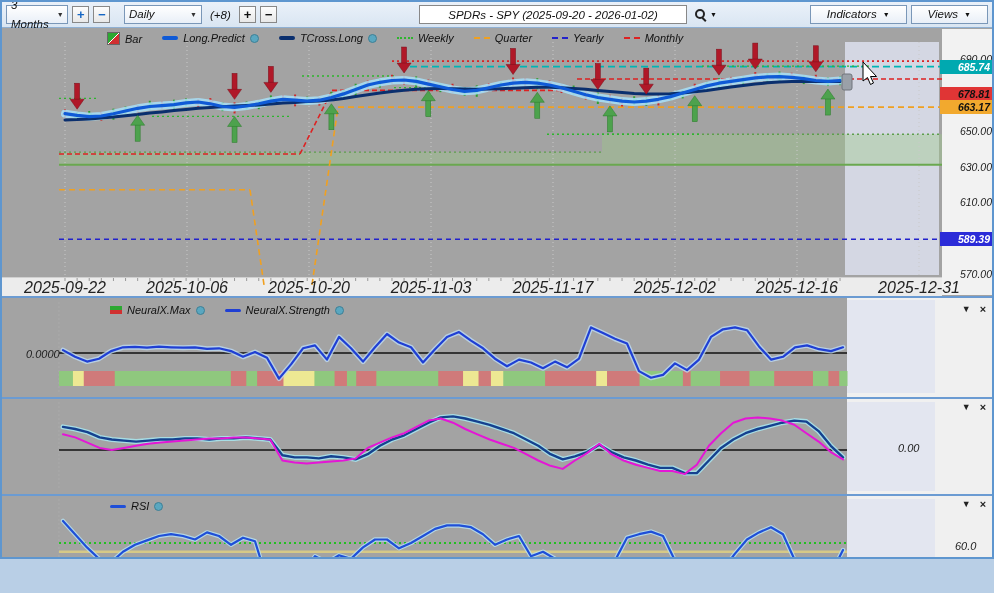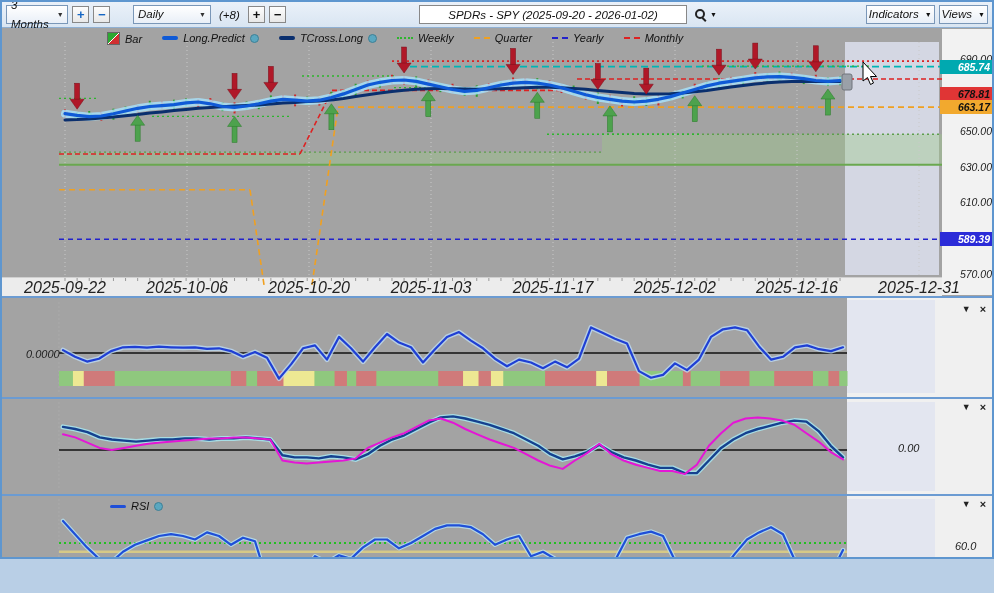--- a/index.html
+++ b/index.html
@@ -12,21 +12,21 @@
     font-size:11.5px;padding:0 4px;display:flex;align-items:center;justify-content:space-between;box-sizing:border-box;}
   .tb-select .caret{font-size:7px;margin-left:8px;color:#333;}
   .tb-btn{width:17px;height:17px;border:1px solid #888;background:linear-gradient(#fdfdfd,#e8e8e8);
     font-size:13px;font-weight:bold;line-height:15px;text-align:center;box-sizing:border-box;}
   .tb-btn.blue{color:#1767c4;}
   .tb-btn.dark{color:#111;}
   .tb-title{height:19px;border:1px solid #888;background:#fff;font-size:11.5px;line-height:19px;
     padding:0 6px;text-align:center;box-sizing:border-box;font-family:"Liberation Sans",sans-serif;}
   .tb-right{margin-left:auto;display:flex;gap:4px;}
   .tb-menu{height:19px;line-height:19px;border:1px solid #7a97b8;background:linear-gradient(#fff,#e9eff7);
-    font-size:11.5px;padding:0 2px;display:flex;align-items:center;box-sizing:border-box;}
+    font-size:11.5px;padding:0 16px;display:flex;align-items:center;box-sizing:border-box;}
   .tb-menu .caret{font-size:7px;margin-left:6px;}
   .mag{position:relative;width:13px;height:13px;display:inline-block;}
   .mag::before{content:"";position:absolute;left:1px;top:1px;width:6px;height:6px;border:2px solid #222;border-radius:50%;}
   .mag::after{content:"";position:absolute;left:9px;top:9px;width:5px;height:2px;background:#222;transform:rotate(45deg);transform-origin:0 0;}
   
   .sep{position:absolute;left:0;width:100%;height:2px;background:#6b9bd2;z-index:4;}
   .bgbox{position:absolute;z-index:0;}
   .legend{position:absolute;display:flex;align-items:flex-start;z-index:3;font-size:11px;margin-left:48px;}
   .legend .item{display:flex;align-items:center;margin-right:20px;white-space:nowrap;}
   .sw{display:inline-block;margin-right:5px;}
@@ -58,21 +58,21 @@
   <div class="bgbox" style="left:845px;top:397px;width:149px;height:95px;background:#f0f0f0;"></div>
   <div class="bgbox" style="left:845px;top:494px;width:149px;height:99px;background:#f0f0f0;"></div>
 
   <div class="toolbar">
     <div class="tb-select" style="width:62px;">
       <span>3 Months</span>
       <span class="caret">▼</span>
     </div>
     <div class="tb-btn blue">+</div>
     <div class="tb-btn blue">−</div>
-    <div class="tb-select" style="width:78px;margin-left:19px;">
+    <div class="tb-select" style="width:78px;margin-left:10px;">
       <span>Daily</span>
       <span class="caret">▼</span>
     </div>
     <span style="font-size:11.5px;margin:0 4px;">(+8)</span>
     <div class="tb-btn dark">+</div>
     <div class="tb-btn dark">−</div>
     <div class="tb-title" style="position:absolute;left:417px;width:268px;">SPDRs - SPY (2025-09-20 - 2026-01-02)</div>
     <div style="position:absolute;left:692px;display:flex;align-items:center;">
       <span class="mag"></span>
       <span style="font-size:7px;margin-left:3px;">▼</span>
@@ -119,20 +119,32 @@
     <span class="item">
       <span class="sw sw-dash" style="border-color:#2222cc;"></span>
       <span>Yearly</span>
       </span>
     <span class="item">
       <span class="sw sw-dash" style="border-color:#dd2222;"></span>
       <span>Monthly</span>
       </span>
   </div>
 
+  <div class="legend" style="left:60px;top:302px;">
+    <span class="item">
+      <span class="sw sw-nx"></span>
+      <span>NeuralX.Max</span>
+      <span class="info-dot"></span>
+      </span>
+    <span class="item">
+      <span class="sw sw-line" style="background:#1f3fd4;height:3px;"></span>
+      <span>NeuralX.Strength</span>
+      <span class="info-dot"></span>
+      </span>
+  </div>
   <div class="axis-label" style="left:24px;top:346px;">0.0000</div>
   <div class="panel-controls" style="top:301px;">
     <span>▼</span>
     <span class="x">×</span>
   </div>
 
   <div class="axis-label" style="left:896px;top:440px;">0.00</div>
   <div class="panel-controls" style="top:399px;">
     <span>▼</span>
     <span class="x">×</span>

